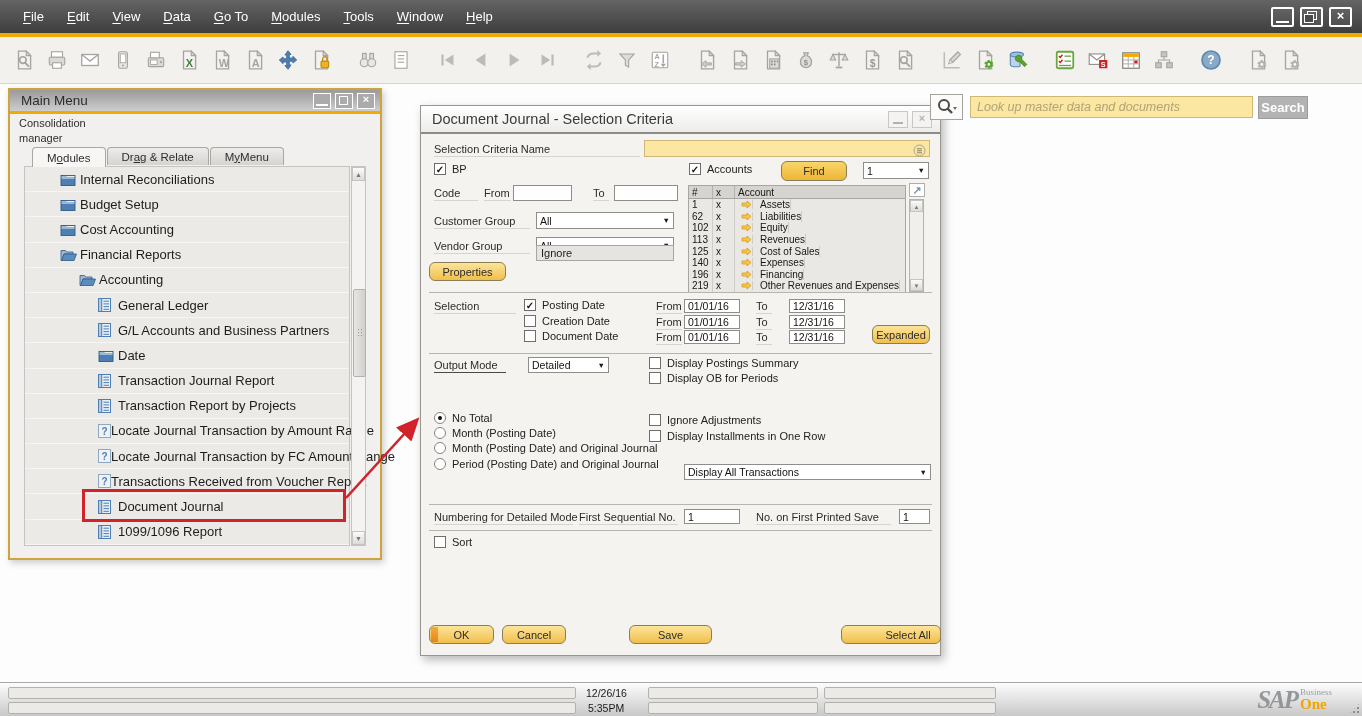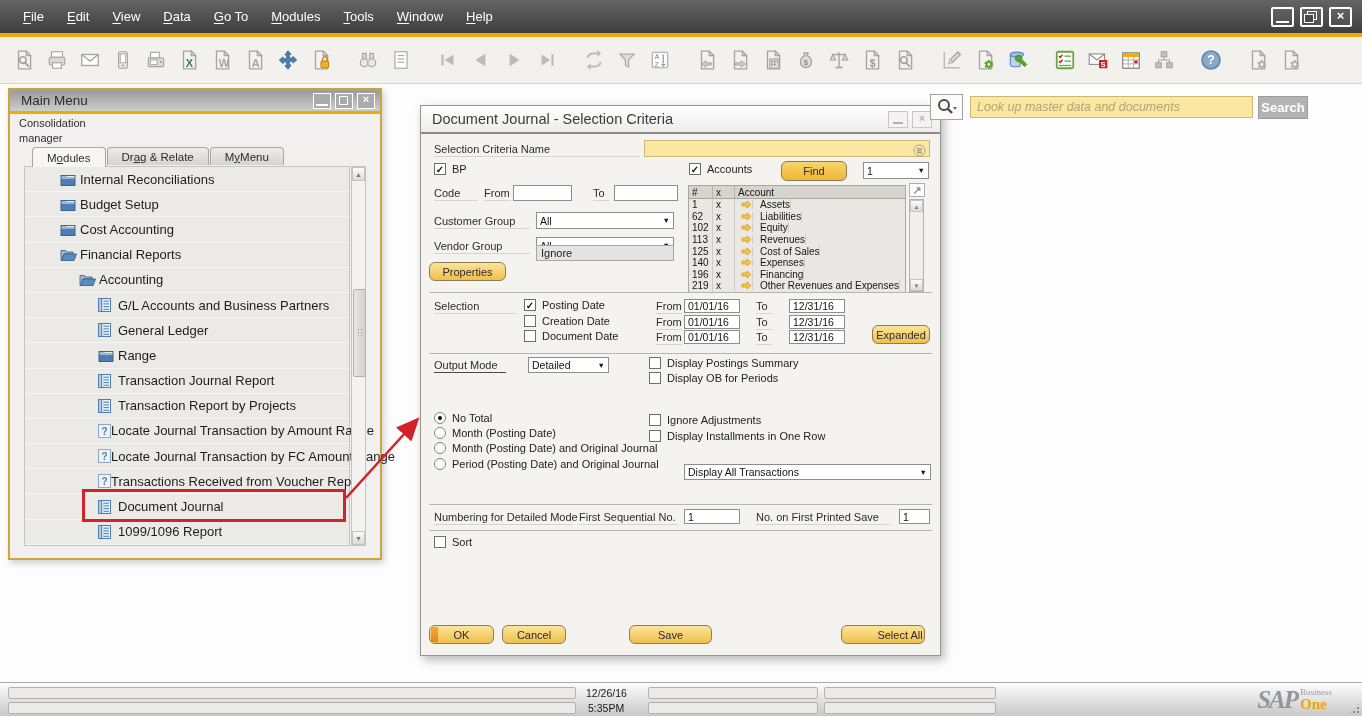--- a/index.html
+++ b/index.html
@@ -549,46 +549,46 @@
               <rect x="0.5" y="0.5" width="12" height="13" fill="#e8eef5" stroke="#4d7fb4"></rect>
               <rect x="0.5" y="0.5" width="3.2" height="13" fill="#b7c9dd" stroke="#4d7fb4"></rect>
               <g stroke="#4d7fb4">
                 <line x1="5.5" y1="3.2" x2="11" y2="3.2"></line>
                 <line x1="5.5" y1="5.9" x2="11" y2="5.9"></line>
                 <line x1="5.5" y1="8.6" x2="11" y2="8.6"></line>
                 <line x1="5.5" y1="11.3" x2="11" y2="11.3"></line>
               </g>
             </svg>
           </span>
-          <span class="tlabel">G/L Accounts and Business Partners</span>
+          <span class="tlabel">General Ledger</span>
         </div>
         <div class="trow" style="padding-left: 73px;">
           <span class="ticon">
             <svg width="13" height="14" viewBox="0 0 13 14">
               <rect x="0.5" y="0.5" width="12" height="13" fill="#e8eef5" stroke="#4d7fb4"></rect>
               <rect x="0.5" y="0.5" width="3.2" height="13" fill="#b7c9dd" stroke="#4d7fb4"></rect>
               <g stroke="#4d7fb4">
                 <line x1="5.5" y1="3.2" x2="11" y2="3.2"></line>
                 <line x1="5.5" y1="5.9" x2="11" y2="5.9"></line>
                 <line x1="5.5" y1="8.6" x2="11" y2="8.6"></line>
                 <line x1="5.5" y1="11.3" x2="11" y2="11.3"></line>
               </g>
             </svg>
           </span>
-          <span class="tlabel">General Ledger</span>
+          <span class="tlabel">G/L Accounts and Business Partners</span>
         </div>
         <div class="trow" style="padding-left: 73px;">
           <span class="ticon">
             <svg width="16" height="13" viewBox="0 0 16 13">
               <path d="M1 2.5h4.5l1.2 1.6H15v8.4H1z" fill="#4d7fb4"></path>
               <path d="M1 2.5h4.5l1.2 1.6H15v2H1z" fill="#9db8d4"></path>
               <rect x="1" y="2.5" width="14" height="10" fill="none" stroke="#2f5a85" stroke-width="0.9"></rect>
             </svg>
           </span>
-          <span class="tlabel">Range</span>
+          <span class="tlabel">Date</span>
         </div>
         <div class="trow" style="padding-left: 73px;">
           <span class="ticon">
             <svg width="13" height="14" viewBox="0 0 13 14">
               <rect x="0.5" y="0.5" width="12" height="13" fill="#e8eef5" stroke="#4d7fb4"></rect>
               <rect x="0.5" y="0.5" width="3.2" height="13" fill="#b7c9dd" stroke="#4d7fb4"></rect>
               <g stroke="#4d7fb4">
                 <line x1="5.5" y1="3.2" x2="11" y2="3.2"></line>
                 <line x1="5.5" y1="5.9" x2="11" y2="5.9"></line>
                 <line x1="5.5" y1="8.6" x2="11" y2="8.6"></line>
@@ -955,21 +955,21 @@
       <span class="box"></span>
         <span>Sort</span>
       </div>
 
     <div class="ybtn" style="left:8px;top:519px;width:65px;height:19px;">
       <span class="okstrip"></span>
         <span>OK</span>
       </div>
     <div class="ybtn" style="left:81px;top:519px;width:64px;height:19px;">Cancel</div>
     <div class="ybtn" style="left:208px;top:519px;width:83px;height:19px;">Save</div>
-    <div class="ybtn" style="left:420px;top:519px;width:84px;height:19px;padding-left:34px;">Select All</div>
+    <div class="ybtn" style="left:420px;top:519px;width:100px;height:19px;padding-left:34px;">Select All</div>
   </div>
 
   <div class="statusbar">
     <span class="sfield" style="left:8px;top:4px;width:568px;"></span>
     <span class="stext" style="left:586px;top:4px;">12/26/16</span>
     <span class="sfield" style="left:648px;top:4px;width:170px;"></span>
     <span class="sfield" style="left:824px;top:4px;width:172px;"></span>
     <span class="sfield" style="left:8px;top:19px;width:568px;"></span>
     <span class="stext" style="left:588px;top:19px;">5:35PM</span>
     <span class="sfield" style="left:648px;top:19px;width:170px;"></span>

